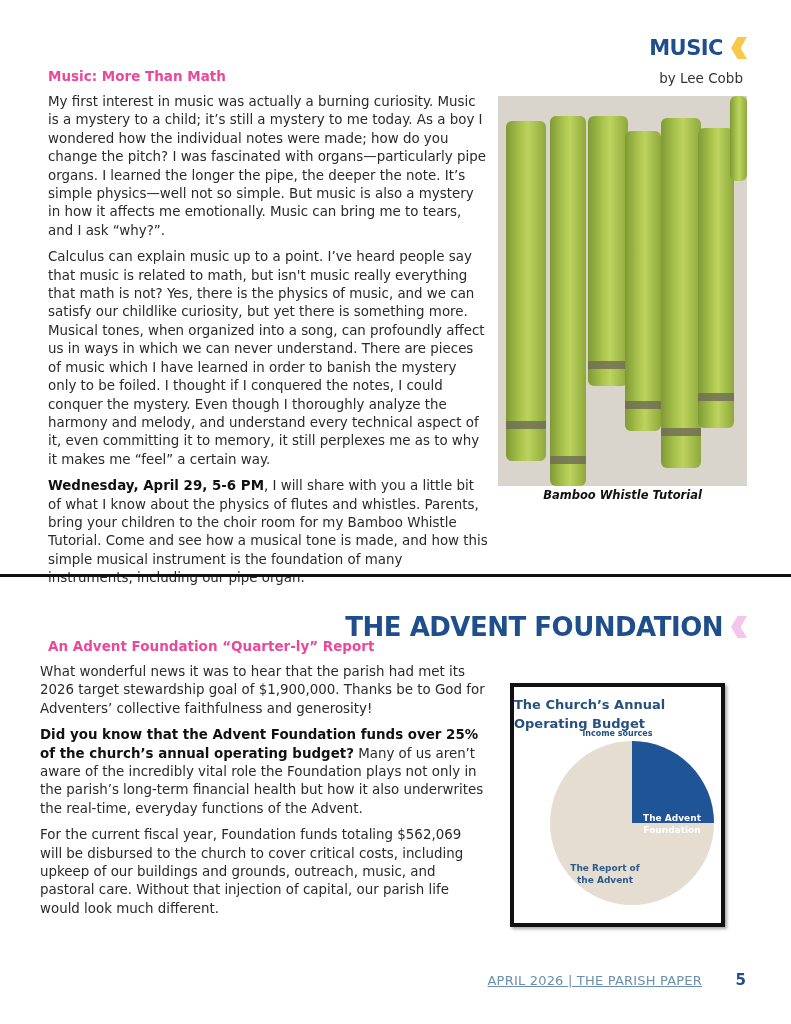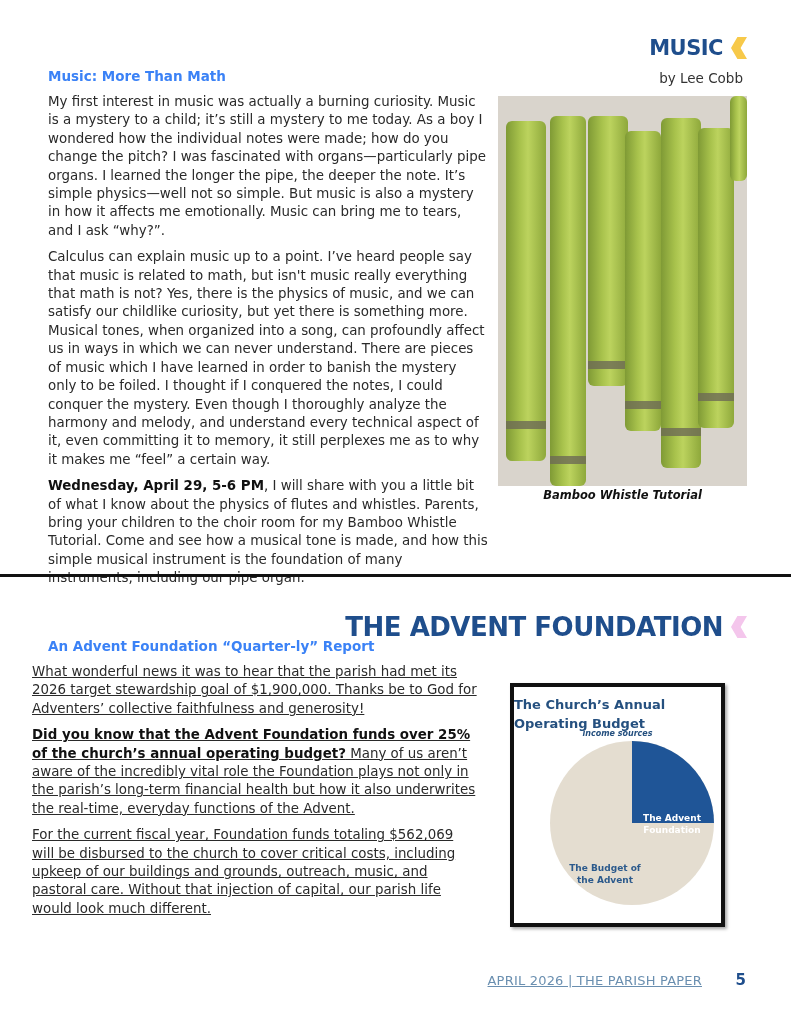--- a/index.html
+++ b/index.html
@@ -11,21 +11,21 @@
     color: #1f4e8c; letter-spacing: -0.5px; display: flex; align-items: center;
   }
   .chevron {
     display: inline-block; width: 16px; height: 22px; margin-left: 8px;
     clip-path: polygon(40% 0, 100% 0, 60% 50%, 100% 100%, 40% 100%, 0 50%);
   }
   .music-title { top: 36px; right: 44px; font-size: 21px; }
   .music-title .chevron { background: #f7c94a; }
   .byline { position: absolute; top: 70px; right: 48px; font-size: 13.5px; color: #333; }
 
-  .headline { position: absolute; font-weight: bold; font-size: 13.5px; color: #3b82f6; }
+  .headline { position: absolute; font-weight: bold; font-size: 13.5px; color: #ec4899; }
 
   .body-col { position: absolute; font-size: 13.4px; line-height: 18.4px; color: #2a2a2a; }
   .body-col p { margin-bottom: 8px; }
   .body-col b { color: #111; }
 
   .photo {
     position: absolute; left: 498px; top: 96px; width: 249px; height: 390px;
     background: #d9d4cc; overflow: hidden;
   }
   .pipe { position: absolute; background: linear-gradient(90deg,#7f9a35 0%,#a8c24c 35%,#bcd35e 55%,#8ea83b 100%); border-radius: 6px; }
@@ -38,21 +38,21 @@
   .advent-title { top: 612px; right: 44px; font-size: 26px; margin-left: 12px; }
   .advent-title .chevron { background: #f4c6ec; }
 
   .chart-box {
     position: absolute; left: 510px; top: 683px; width: 215px; height: 244px;
     border: 4px solid #111; background: #fff; box-shadow: 2px 2px 3px rgba(0,0,0,.35);
   }
   .chart-title { position: absolute; top: 8px; left: 0; width: 100%; text-align: left;
     font-weight: bold; font-size: 13px; line-height: 19px; color: #25507f; }
   .chart-sub { position: absolute; top: 42px; left: 0; width: 100%; text-align: center;
-    font-style: italic; font-weight: bold; font-size: 8px; color: #25507f; }
+    font-weight: bold; font-size: 8px; color: #25507f; }
   .pie { position: absolute; left: 36px; top: 54px; width: 164px; height: 164px; }
   .pie-label { position: absolute; font-weight: bold; font-size: 9px; line-height: 12px; text-align: center; margin-top: 21px; }
 
   .footer-text { position: absolute; top: 973px; right: 89px; font-size: 13px; color: #6a8fb0; letter-spacing: .2px; text-decoration: underline; }
   .page-num { position: absolute; top: 971px; right: 45px; font-size: 15px; font-weight: bold; color: #1f4e8c; }
 </style>
 </head>
 <body>
 
 <div class="section-title music-title">
@@ -96,40 +96,40 @@
 
 <div class="divider"></div>
 
 <div class="section-title advent-title">
   <span>THE ADVENT FOUNDATION</span>
   <span class="chevron"></span>
 </div>
 
 <div class="headline" style="left:48px; top:638px;">An Advent Foundation “Quarter-ly” Report</div>
 
-<div class="body-col" style="left:32px; top:663px; width:445px;text-decoration:underline;">
+<div class="body-col" style="left:40px; top:663px; width:445px;">
   <p>What wonderful news it was to hear that the parish had met its 2026 target stewardship goal of $1,900,000. Thanks be to God for Adventers’ collective faithfulness and generosity!</p>
   <p><b>Did you know that the Advent Foundation funds over 25% of the church’s annual operating budget?</b><span> Many of us aren’t aware of the incredibly vital role the Foundation plays not only in the parish’s long-term financial health but how it also underwrites the real-time, everyday functions of the Advent.</span></p>
   <p>For the current fiscal year, Foundation funds totaling $562,069 will be disbursed to the church to cover critical costs, including upkeep of our buildings and grounds, outreach, music, and pastoral care. Without that injection of capital, our parish life would look much different.</p>
 </div>
 
 <div class="chart-box">
   <div class="chart-title">
     <div>The Church’s Annual</div>
     <div>Operating Budget</div>
   </div>
   <div class="chart-sub">income sources</div>
   <svg class="pie" viewBox="0 0 164 164">
     <circle cx="82" cy="82" r="82" fill="#e4ddd0"></circle>
     <path d="M82 82 L82 0 A82 82 0 0 1 164 82 Z" fill="#1f5597"></path>
   </svg>
   <div class="pie-label" style="left:118px; top:104px; width:80px; color:#ffffff;">
     <div>The Advent</div>
     <div>Foundation</div>
   </div>
   <div class="pie-label" style="left:46px; top:154px; width:90px; color:#2c5a8c;">
-    <div>The Budget of</div>
+    <div>The Report of</div>
     <div>the Advent</div>
   </div>
 </div>
 
 <div class="footer-text">APRIL 2026 | THE PARISH PAPER</div>
 <div class="page-num">5</div>
 
 </body></html>

